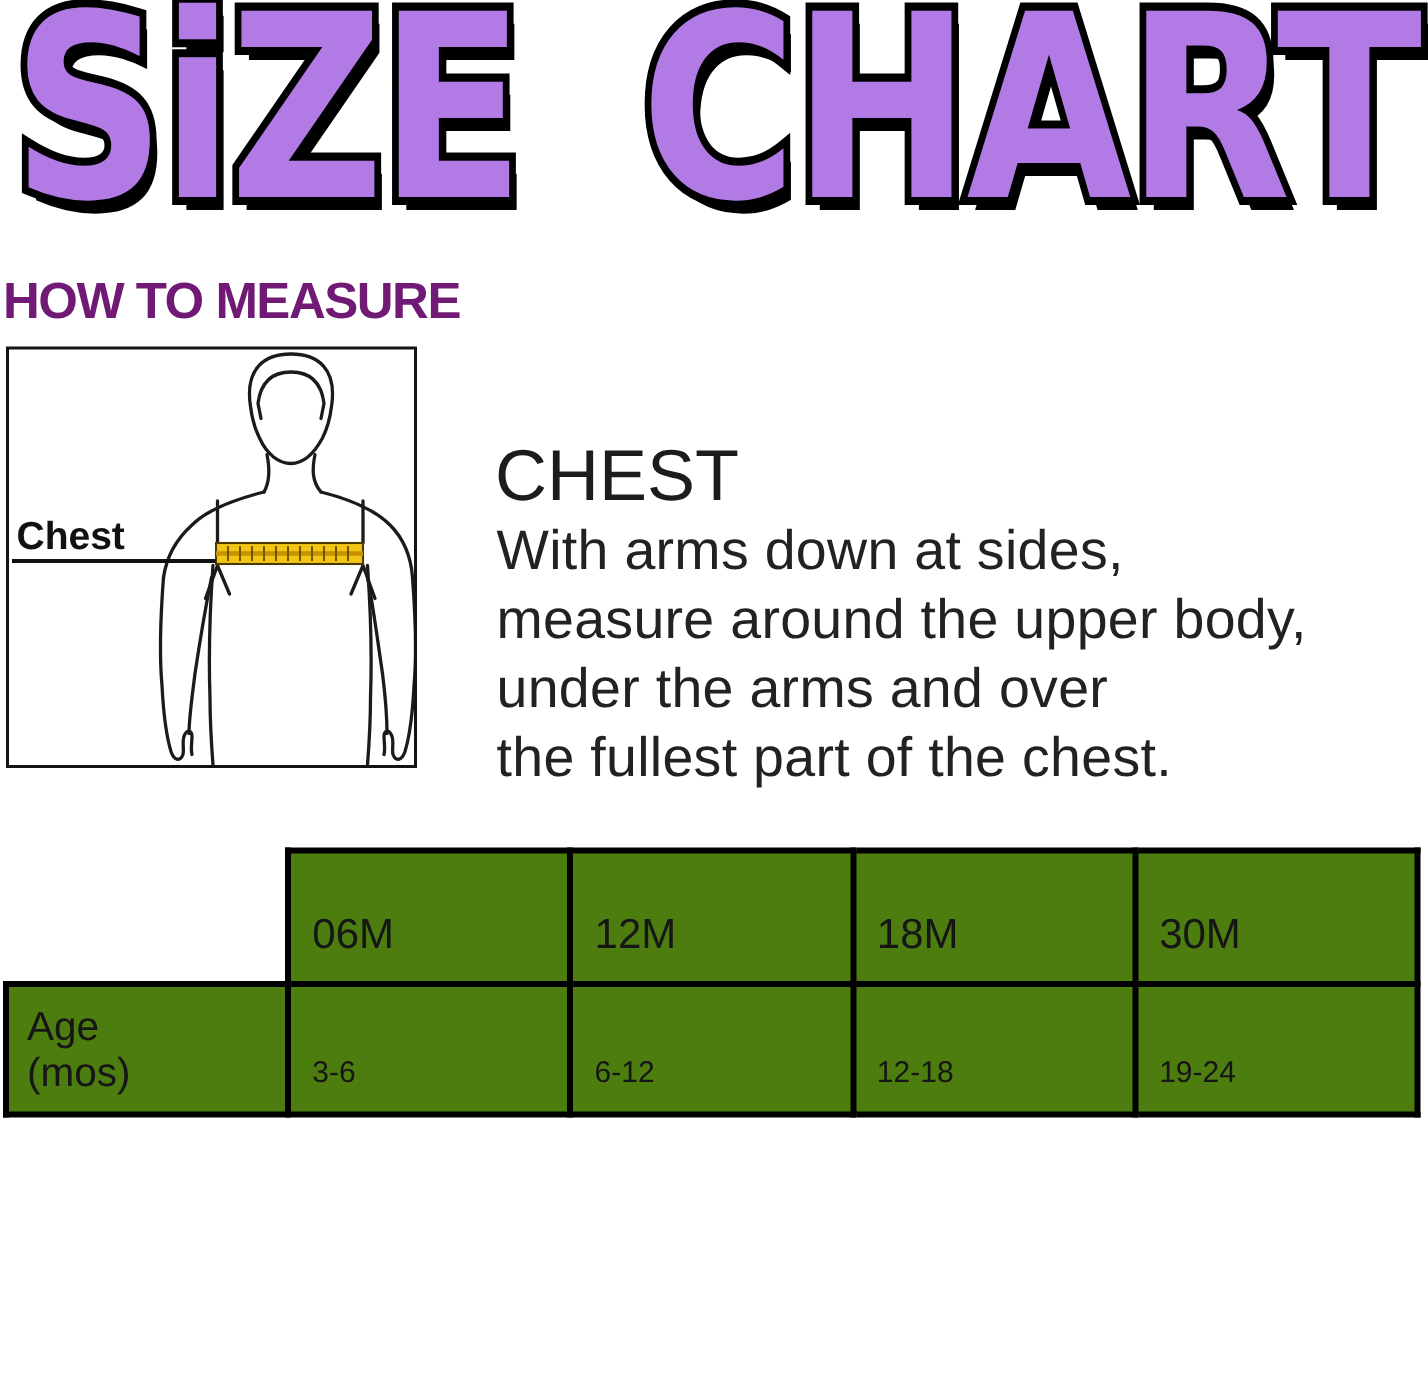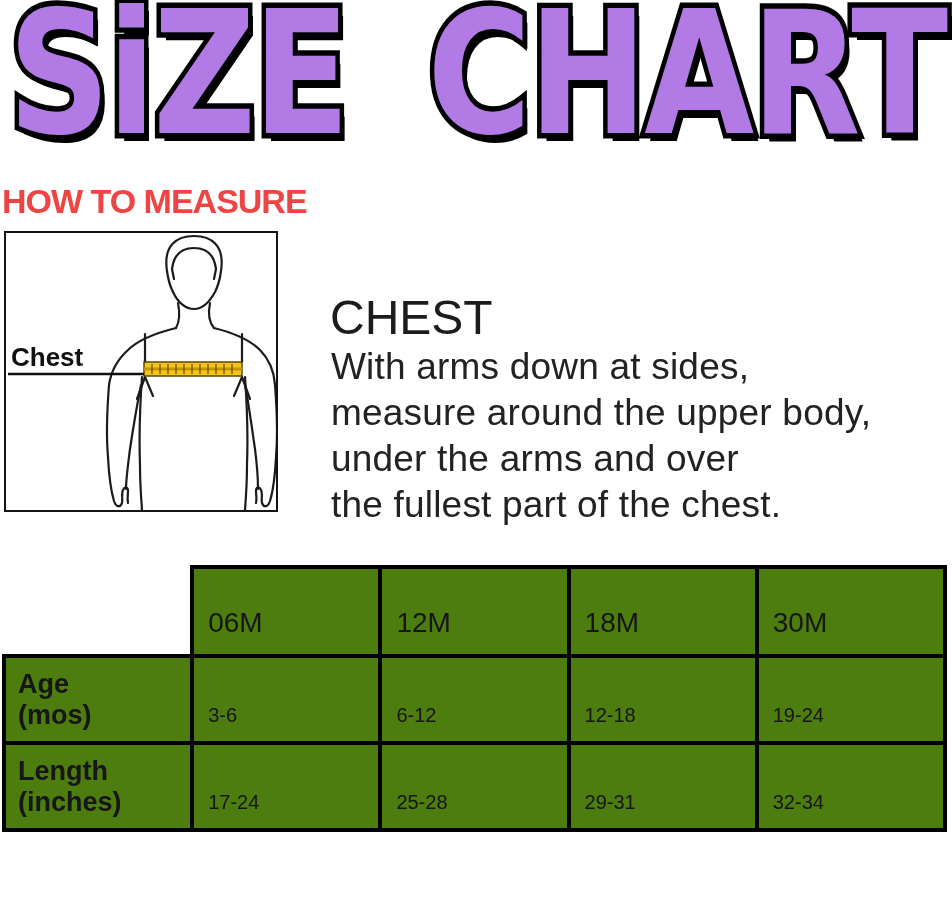--- a/index.html
+++ b/index.html
@@ -34,21 +34,21 @@
     text-shadow: 5px 7px 0 #000;
     white-space: nowrap;
   }
   
   .how-to {
     position: absolute;
     top: 182px; left: 2px;
     font-size: 34px;
     font-weight: 700;
     letter-spacing: -1px;
-    color: #ef4444;
+    color: #701a75;
   }
   .figure-box {
     position: absolute;
     top: 231px; left: 4px;
     width: 274px; height: 281px;
     border: 2px solid #141414;
     box-sizing: border-box;
     background: #fff;
   }
   .figure-box svg { display: block; }
@@ -93,21 +93,21 @@
   .size-table th.col-head {
     vertical-align: bottom;
     padding: 0 0 15px 14px;
     font-size: 28px;
     font-weight: 400;
   }
   .size-table td.row-head {
     vertical-align: middle;
     padding-left: 12px;
     font-size: 27px;
-    font-weight: 700;
+    font-weight: 400;
     line-height: 31px;
   }
   .size-table td.val {
     vertical-align: bottom;
     padding: 0 0 14px 14px;
     font-size: 20px;
   }
   .size-table td.val.raised { vertical-align: middle; padding-bottom: 0; }
 </style>
 </head>
@@ -179,24 +179,14 @@
   <tr class="body-row">
     <td class="row-head">
       <div>Age</div>
       <div>(mos)</div>
     </td>
     <td class="val">3-6</td>
     <td class="val">6-12</td>
     <td class="val">12-18</td>
     <td class="val">19-24</td>
   </tr>
-  <tr class="body-row">
-    <td class="row-head">
-      <div>Length</div>
-      <div>(inches)</div>
-    </td>
-    <td class="val">17-24</td>
-    <td class="val">25-28</td>
-    <td class="val">29-31</td>
-    <td class="val">32-34</td>
-  </tr>
 </tbody>
   </table>
 
 </body></html>

